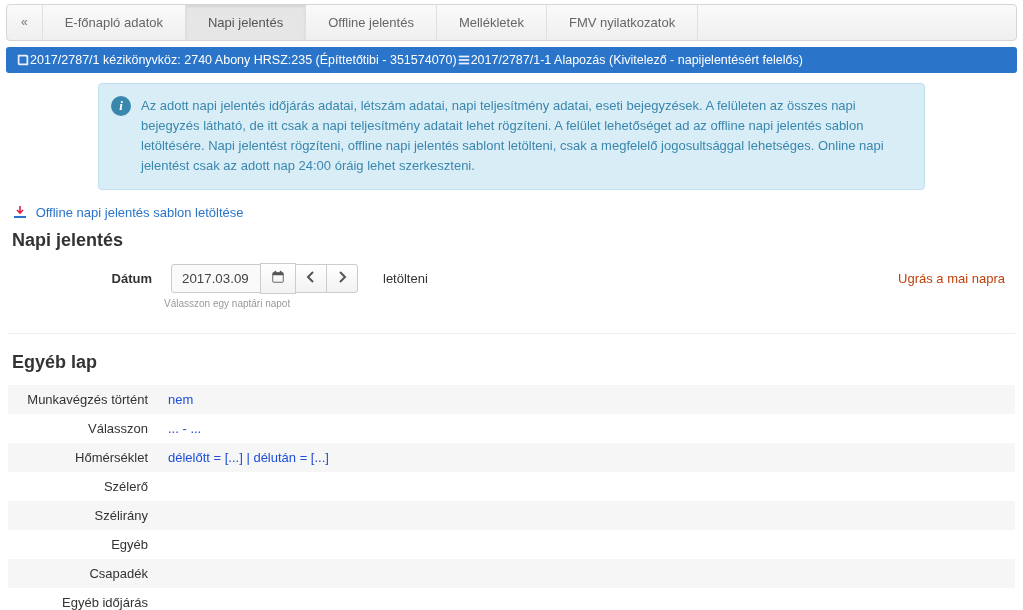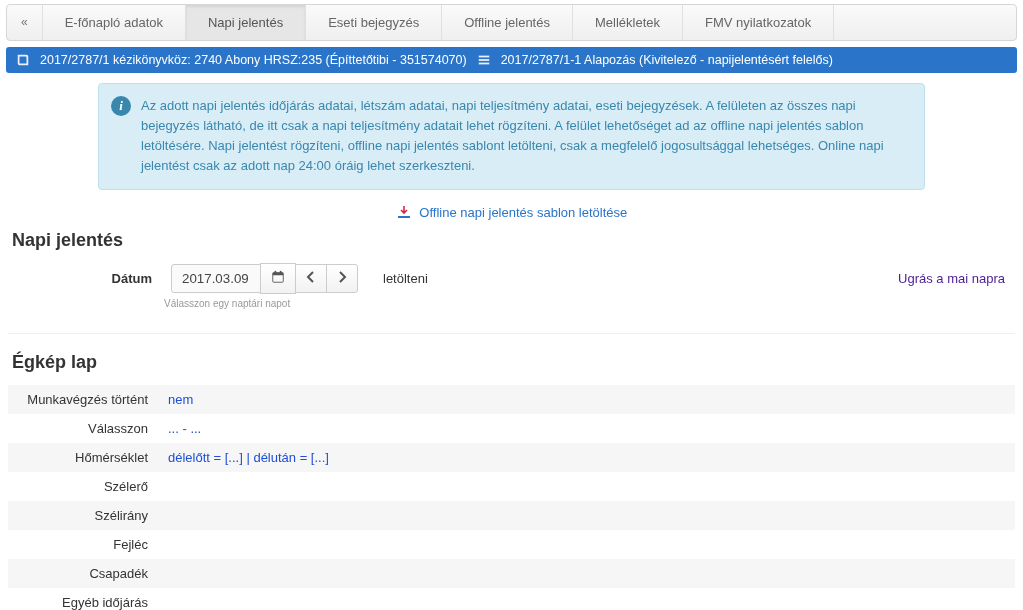--- a/index.html
+++ b/index.html
@@ -38,21 +38,20 @@
     box-shadow: inset 0 2px 3px rgba(0,0,0,0.08);
   }
   .bluebar {
     margin: 2px 6px 10px;
     background: #2a74c9;
     color: #fff;
     border-radius: 3px;
     padding: 6px 10px;
     display: flex;
     align-items: center;
-    gap: 10px;
     font-size: 12.5px;
   }
   .bluebar .bicon { opacity:.9; display:inline-flex; }
   .content { padding: 0 8px 20px; }
   .infobox {
     margin: 4px 90px 14px;
     background: #d9edf7;
     border: 1px solid #bde0ef;
     border-radius: 4px;
     padding: 12px 16px 12px 42px;
@@ -62,21 +61,21 @@
   }
   .infobox .icircle {
     position: absolute; left: 12px; top: 12px;
     width: 20px; height: 20px; border-radius: 50%;
     background: #3a87ad; color: #fff;
     display: flex; align-items: center; justify-content: center;
     font-style: italic; font-weight: bold; font-family: Georgia, serif;
     font-size: 13px;
   }
   .dl-link {
-    text-align: center;
+    text-align: left;
     margin: 6px 4px 10px;
   }
   .dl-link a { color: #2a74c9; text-decoration: none; }
   .dl-icon svg { vertical-align: -3px; margin-right: 4px; }
   h2.sec { font-size: 18px; font-weight: bold; margin: 10px 4px 12px; color:#333; }
   .date-row {
     display: flex; align-items: center; gap: 19px;
     padding: 0 4px 2px;
   }
   .date-row .col-label {
@@ -88,37 +87,36 @@
   }
   .btn {
     border: 1px solid #ccc; background: linear-gradient(#fff,#f2f2f2);
     border-radius: 3px; padding: 6px 10px; cursor: pointer;
     color:#555; display:inline-flex; align-items:center; justify-content:center;
   }
   .btn.joined { border-radius: 0; margin-left:-1px; }
   .btn.first { border-radius: 0; margin-left:-1px;}
   .btn.last { border-radius: 0 3px 3px 0; margin-left:-1px;}
   .dayname { margin-left: 6px; color:#333; }
-  .today-link { margin-left: auto; color:#4c1d95; text-decoration:none; padding-right:6px;text-align:right;}
+  .today-link { margin-left: auto; color:#c2410c; text-decoration:none; padding-right:6px;text-align:right;}
   .hint { color:#999; font-size:10px; padding: 2px 0 6px 156px; }
   hr.sep { border:none; border-top:1px solid #eee; margin: 18px 0; }
   .kv-table { width:100%; border-collapse: collapse; }
   .kv-table tr:nth-child(odd) td { background:#f6f6f6; }
   .kv-table td { padding: 7px 10px; vertical-align: middle; }
   .kv-table td.k { width: 150px; text-align: right; font-weight: normal; color:#333;}
   .kv-table td.v { color:#1d4ed8; }
 </style>
 </head>
 <body>
 
 <div class="tabbar">
   <div class="tab collapse">«</div>
   <div class="tab">E-főnapló adatok</div>
   <div class="tab active">Napi jelentés</div>
-  <div class="tab">Eseti bejegyzés</div>
   <div class="tab">Offline jelentés</div>
   <div class="tab">Mellékletek</div>
   <div class="tab">FMV nyilatkozatok</div>
 </div>
 
 <div class="bluebar">
   <span class="bicon">
     <svg width="14" height="14" viewBox="0 0 16 16" fill="#fff">
         <path d="M2 2h10a2 2 0 0 1 2 2v10H4a2 2 0 0 1-2-2V2zm2 1v9h8V5a1 1 0 0 0-1-1H4z"></path>
       </svg>
@@ -181,21 +179,21 @@
         </span>
       </button>
     </div>
     <span class="dayname">letölteni</span>
     <a href="#" class="today-link">Ugrás a mai napra</a>
   </div>
   <div class="hint">Válasszon egy naptári napot</div>
 
   <hr class="sep">
 
-  <h2 class="sec">Égkép lap</h2>
+  <h2 class="sec">Egyéb lap</h2>
 
   <table class="kv-table">
     <tbody id="kv-body">
         <tr>
           <td class="k">Munkavégzés történt</td>
           <td class="v">nem</td>
         </tr>
         <tr>
           <td class="k">Válasszon</td>
           <td class="v">... - ...</td>
@@ -206,21 +204,21 @@
         </tr>
         <tr>
           <td class="k">Szélerő</td>
           <td class="v"></td>
         </tr>
         <tr>
           <td class="k">Szélirány</td>
           <td class="v"></td>
         </tr>
         <tr>
-          <td class="k">Fejléc</td>
+          <td class="k">Egyéb</td>
           <td class="v"></td>
         </tr>
         <tr>
           <td class="k">Csapadék</td>
           <td class="v"></td>
         </tr>
         <tr>
           <td class="k">Egyéb időjárás</td>
           <td class="v"></td>
         </tr>

